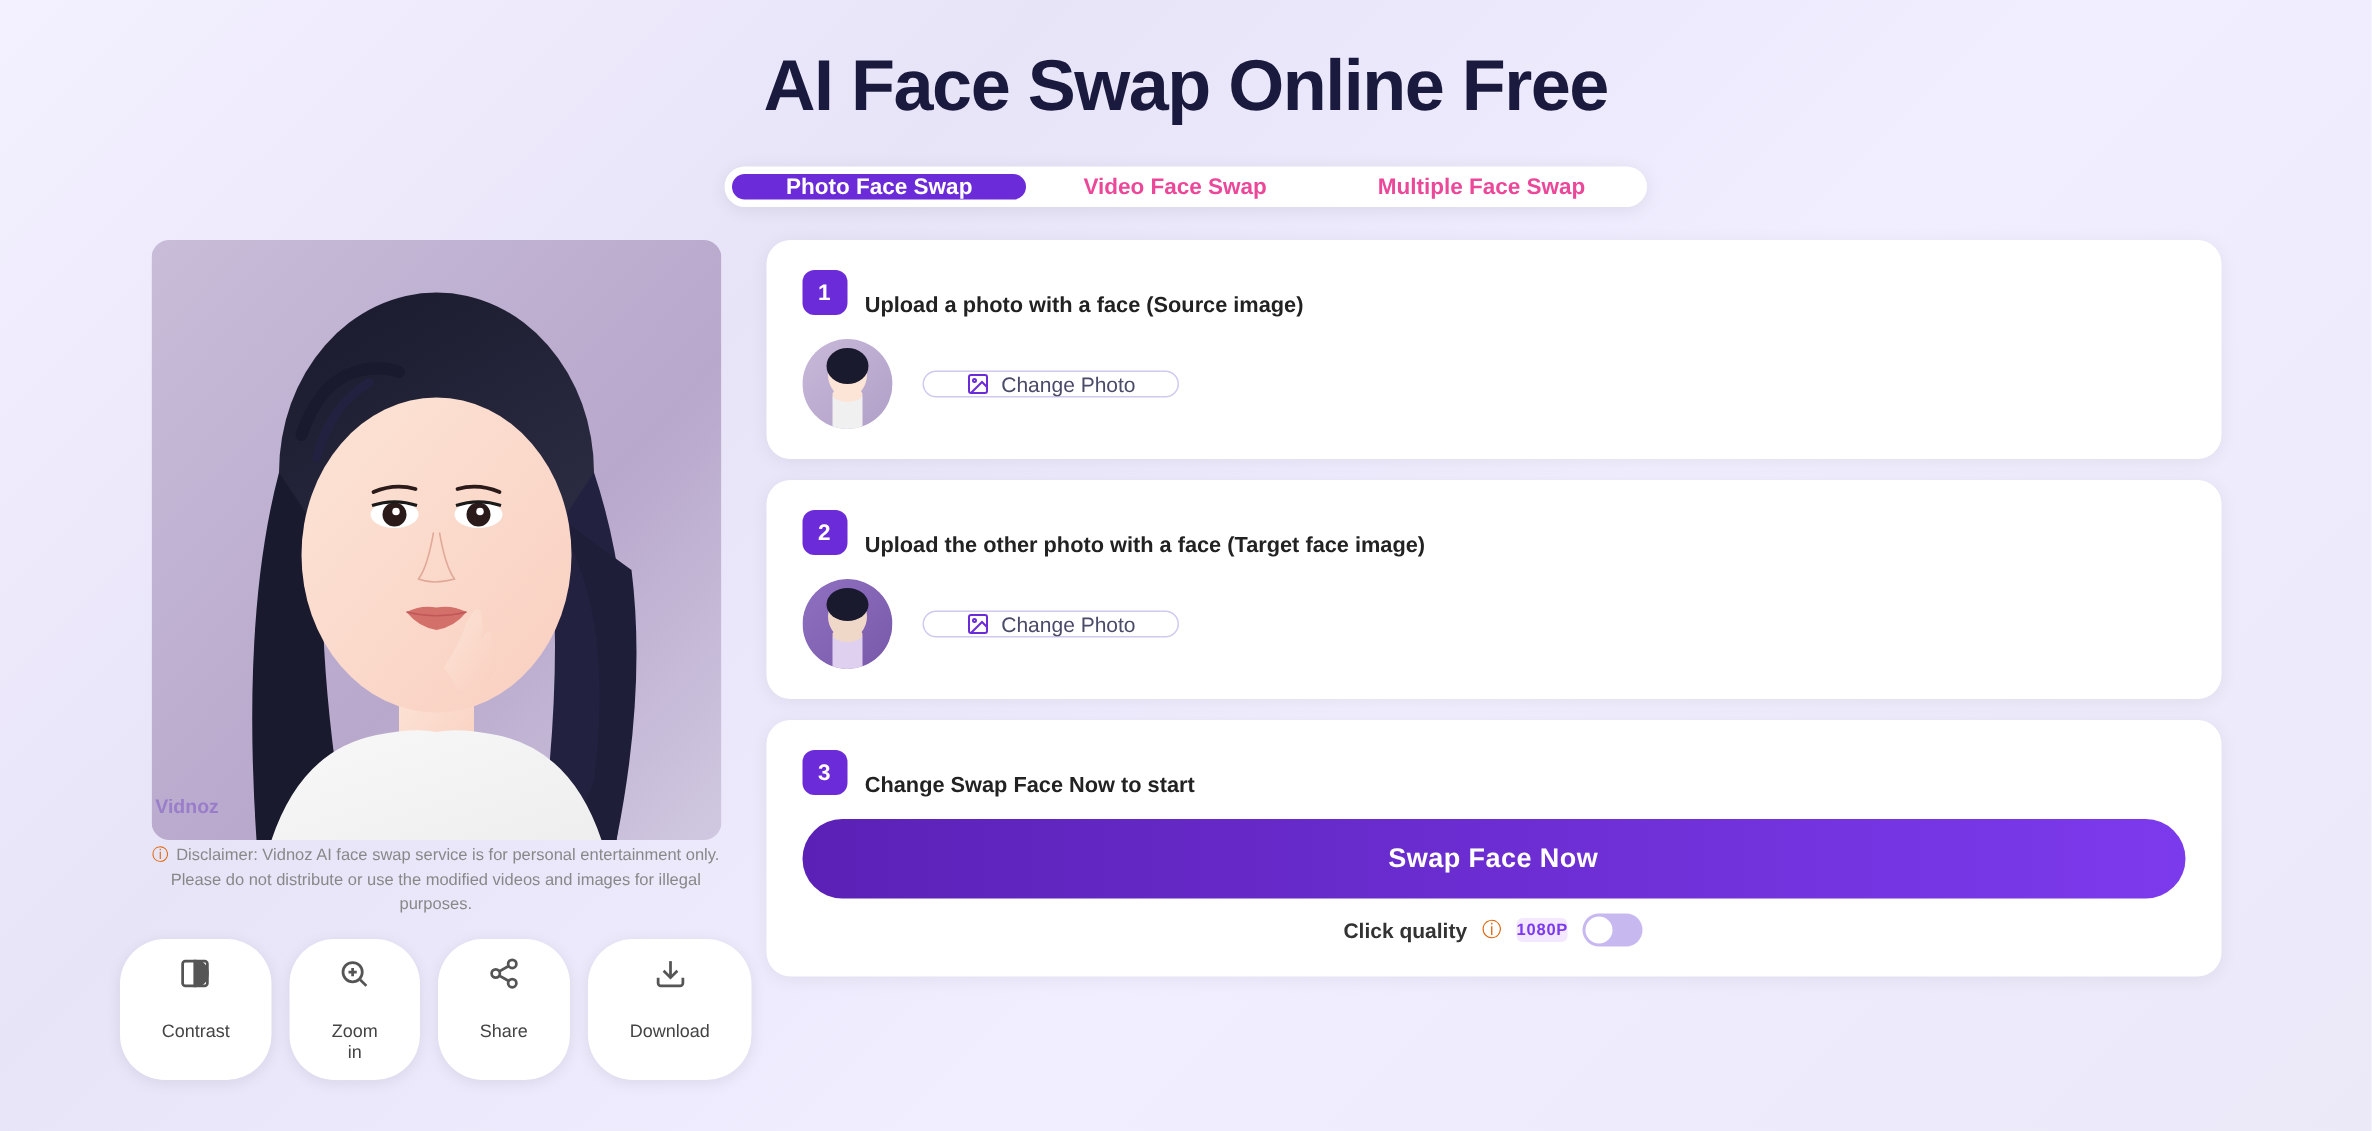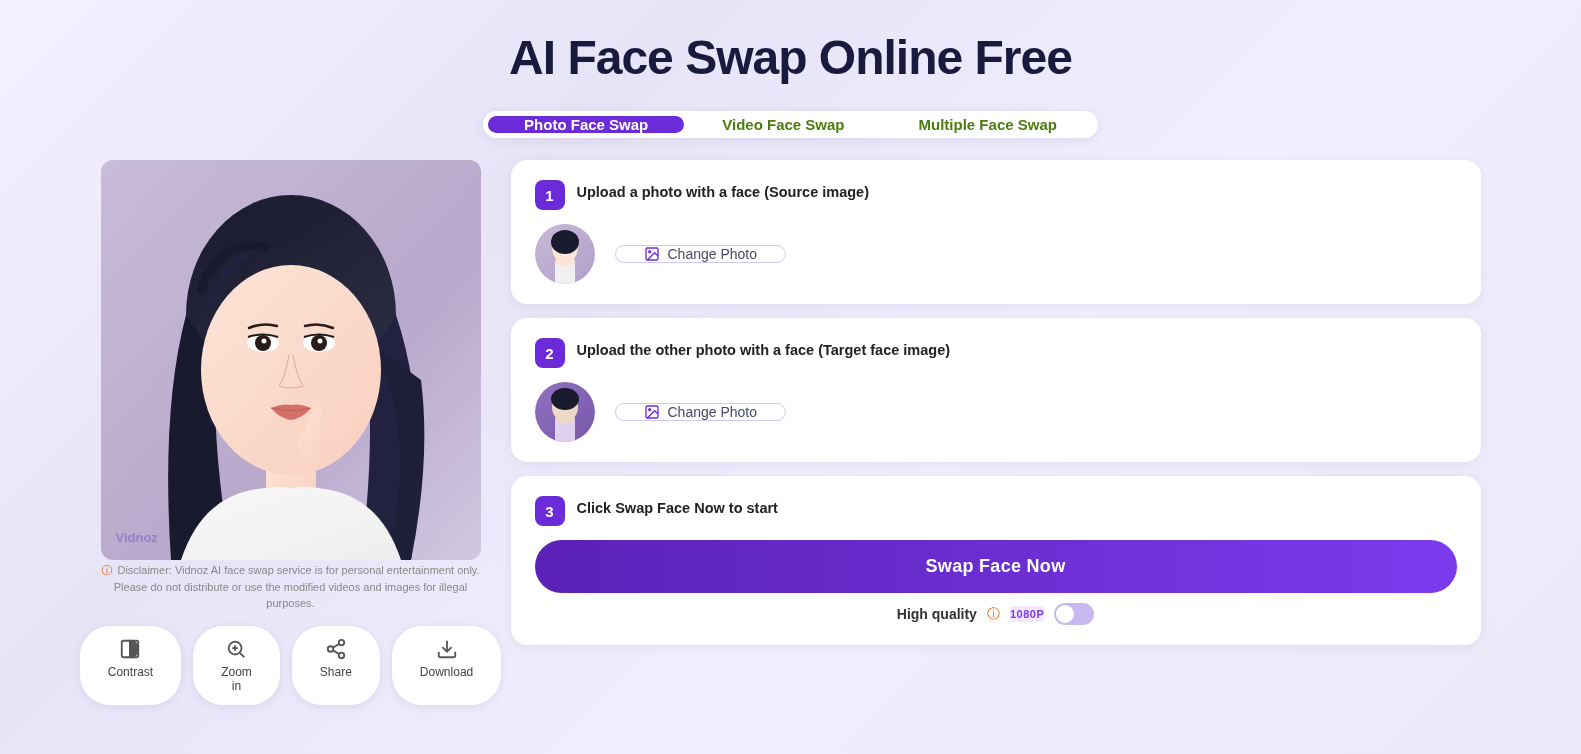--- a/index.html
+++ b/index.html
@@ -49,21 +49,21 @@
       font-weight: 600;
       cursor: pointer;
       white-space: nowrap;
     }
     .tab-item.active {
       background: #6c2bd9;
       color: white;
     }
     .tab-item.inactive {
       background: transparent;
-      color: #4d7c0f;
+      color: #ec4899;
     }
     .main-content {
       display: flex;
       gap: 30px;
       align-items: flex-start;
       width: 100%;
       max-width: 1380px;
     }
     .left-panel {
       display: flex;
@@ -79,21 +79,21 @@
       background: #e8e4f5;
       position: relative;
     }
     .face-svg {
       width: 100%;
       height: 100%;
     }
     .watermark {
       position: absolute;
       bottom: 15px;
-      left: 15px;
+      left: 3px;
       color: rgba(120, 80, 200, 0.5);
       font-size: 13px;
       font-weight: 600;
     }
     .disclaimer {
       width: 380px;
       text-align: center;
       font-size: 11px;
       color: #888;
       margin-top: 2px;
@@ -108,21 +108,21 @@
       display: flex;
       gap: 0;
       margin-top: 14px;
       width: 380px;
       justify-content: center;
     }
     .action-btn {
       display: flex;
       flex-direction: column;
       align-items: center;
-      gap: 5px;
+      gap: 20px;
       padding: 12px 28px;
       background: white;
       border-radius: 30px;
       cursor: pointer;
       font-size: 12px;
       color: #444;
       font-weight: 500;
       border: none;
       margin: 0 6px;
       box-shadow: 0 2px 10px rgba(0,0,0,0.08);
@@ -159,21 +159,21 @@
       align-items: center;
       justify-content: center;
       font-size: 15px;
       font-weight: 700;
       flex-shrink: 0;
     }
     .step-title {
       font-size: 14.5px;
       font-weight: 600;
       color: #222;
-      margin-top: 4px;
+      margin-top: 16px;
     }
     .step-content {
       display: flex;
       align-items: center;
       gap: 20px;
     }
     .face-thumb {
       width: 60px;
       height: 60px;
       border-radius: 50%;
@@ -438,25 +438,25 @@
               <polyline points="21 15 16 10 5 21"></polyline>
             </svg>
             <span>Change Photo</span>
           </button>
         </div>
       </div>
 
       <div class="step-card">
         <div class="step-header">
           <div class="step-badge">3</div>
-          <span class="step-title">Click Swap Face Now to start</span>
+          <span class="step-title">Change Swap Face Now to start</span>
         </div>
         <button class="swap-btn">Swap Face Now</button>
         <div class="quality-row">
-          <span class="quality-label">High quality</span>
+          <span class="quality-label">Click quality</span>
           <span class="quality-info">ⓘ</span>
           <span class="quality-badge">1080P</span>
           <div class="toggle">
             <div class="toggle-knob"></div>
           </div>
         </div>
       </div>
 
     </div>
   </div>

